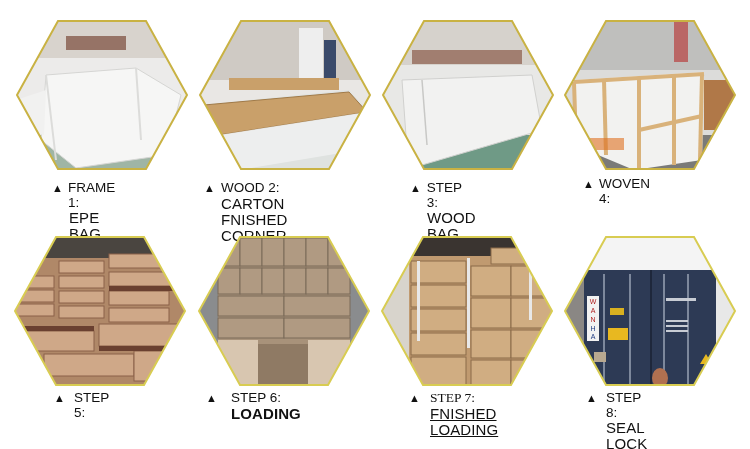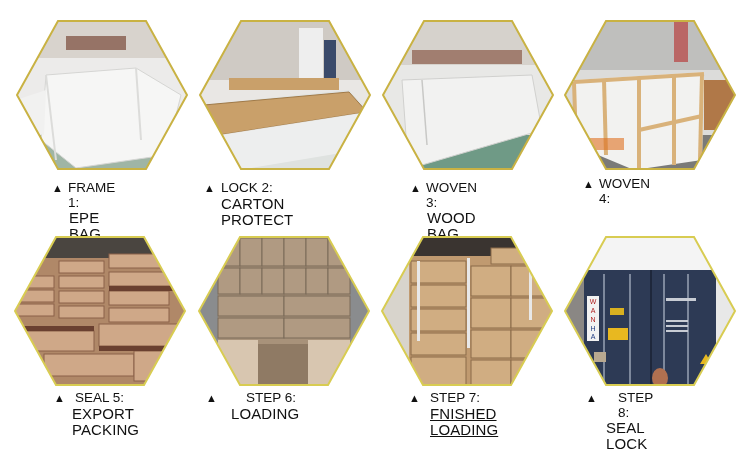--- a/index.html
+++ b/index.html
@@ -64,23 +64,24 @@
           <path d="M0,85 L150,70 L172,95 L172,150 L0,150 Z" fill="#dfe2e0"></path>
           <path d="M5,85 L150,72 L168,92 L20,115 Z" fill="#c9a06a" stroke="#a07a48"></path>
           <path d="M20,115 L168,92 L160,130 L40,150 Z" fill="#eef0ef" opacity="0.9"></path>
         </g>
         <polygon points="42,1 130,1 171,75 130,149 42,149 1,75" fill="none" stroke="#c9b243" stroke-width="2"></polygon>
       </svg>
     </div>
     <div class="caption" style="left:5px; top:160px;">
       <div class="step-line">
           <span class="tri">▲</span>
-          <span>LOCK 2:</span>
-        </div>
-      <div class="title">CARTON PROTECT</div>
+          <span>WOOD 2:</span>
+        </div>
+      <div class="title">CARTON FNISHED</div>
+      <div class="title">CORNER</div>
     </div>
   </div>
 
   <div class="step" style="left:382px; top:20px;">
     <div class="hex">
       <svg width="172" height="150" viewBox="0 0 172 150">
         <defs>
             <clipPath id="h3">
               <polygon points="42,1 130,1 171,75 130,149 42,149 1,75"></polygon>
             </clipPath>
@@ -92,21 +93,21 @@
           <rect x="0" y="115" width="172" height="35" fill="#6f9a86"></rect>
           <path d="M20,60 L150,55 L160,110 L40,145 L25,130 Z" fill="#f2f2f1" stroke="#d0d0ce"></path>
           <path d="M40,60 L45,125" stroke="#c8c8c6" stroke-width="1.5"></path>
         </g>
         <polygon points="42,1 130,1 171,75 130,149 42,149 1,75" fill="none" stroke="#c9b243" stroke-width="2"></polygon>
       </svg>
     </div>
     <div class="caption" style="left:28px; top:160px;">
       <div class="step-line">
           <span class="tri">▲</span>
-          <span>WOVEN 3:</span>
+          <span>STEP 3:</span>
         </div>
       <div class="title">WOOD BAG</div>
     </div>
   </div>
 
   <div class="step" style="left:564px; top:20px;">
     <div class="hex">
       <svg width="172" height="150" viewBox="0 0 172 150">
         <defs>
             <clipPath id="h4">
@@ -175,23 +176,22 @@
               <rect x="10" y="90" width="70" height="5"></rect>
               <rect x="85" y="110" width="80" height="5"></rect>
           </g>
         </g>
         <polygon points="42,1 130,1 171,75 130,149 42,149 1,75" fill="none" stroke="#d8cc52" stroke-width="2"></polygon>
       </svg>
     </div>
     <div class="caption" style="left:40px; top:154px;">
       <div class="step-line">
           <span class="tri">▲</span>
-          <span style="margin-left:4px;">SEAL 5:</span>
-        </div>
-      <div class="title" style="padding-left:18px;">EXPORT PACKING</div>
+          <span style="margin-left:4px;">STEP 5:</span>
+        </div>
     </div>
   </div>
 
   <div class="step" style="left:198px; top:236px;">
     <div class="hex">
       <svg width="172" height="150" viewBox="0 0 172 150">
         <defs>
             <clipPath id="h6">
               <polygon points="42,1 130,1 171,75 130,149 42,149 1,75"></polygon>
             </clipPath>
@@ -221,23 +221,23 @@
           <rect x="20" y="104" width="40" height="46" fill="#d8c6b0"></rect>
           <rect x="110" y="104" width="42" height="46" fill="#d8c6b0"></rect>
           <rect x="60" y="108" width="50" height="42" fill="#8f7a64"></rect>
         </g>
         <polygon points="42,1 130,1 171,75 130,149 42,149 1,75" fill="none" stroke="#d8cc52" stroke-width="2"></polygon>
       </svg>
     </div>
     <div class="caption" style="left:8px; top:154px;">
       <div class="step-line">
           <span class="tri">▲</span>
-          <span style="margin-left:23px;">STEP 6:</span>
-        </div>
-      <div class="title" style="padding-left:25px;">LOADING</div>
+          <span style="margin-left:8px;">STEP 6:</span>
+        </div>
+      <div class="title" style="padding-left:25px;font-weight:bold;">LOADING</div>
     </div>
   </div>
 
   <div class="step" style="left:381px; top:236px;">
     <div class="hex">
       <svg width="172" height="150" viewBox="0 0 172 150">
         <defs>
             <clipPath id="h7">
               <polygon points="42,1 130,1 171,75 130,149 42,149 1,75"></polygon>
             </clipPath>
@@ -265,21 +265,21 @@
           <rect x="36" y="25" width="3" height="80" fill="#e8e8e8"></rect>
           <rect x="86" y="22" width="3" height="90" fill="#e8e8e8"></rect>
           <rect x="148" y="24" width="3" height="60" fill="#e8e8e8"></rect>
         </g>
         <polygon points="42,1 130,1 171,75 130,149 42,149 1,75" fill="none" stroke="#d8cc52" stroke-width="2"></polygon>
       </svg>
     </div>
     <div class="caption" style="left:28px; top:154px;">
       <div class="step-line">
           <span class="tri">▲</span>
-          <span style="margin-left:4px;">STEP 7:</span>
+          <span style="margin-left:4px;font-family:Liberation Serif, serif;">STEP 7:</span>
         </div>
       <div class="title" style="padding-left:21px;text-decoration:underline;">FNISHED LOADING</div>
     </div>
   </div>
 
   <div class="step" style="left:564px; top:236px;">
     <div class="hex">
       <svg width="172" height="150" viewBox="0 0 172 150">
         <defs>
             <clipPath id="h8">
@@ -315,19 +315,19 @@
               <rect x="102" y="94" width="22" height="2"></rect>
             </g>
           <ellipse cx="96" cy="142" rx="8" ry="10" fill="#b07050"></ellipse>
         </g>
         <polygon points="42,1 130,1 171,75 130,149 42,149 1,75" fill="none" stroke="#d8cc52" stroke-width="2"></polygon>
       </svg>
     </div>
     <div class="caption" style="left:22px; top:154px;">
       <div class="step-line">
           <span class="tri">▲</span>
-          <span style="margin-left:16px;">STEP 8:</span>
+          <span style="margin-left:4px;">STEP 8:</span>
         </div>
       <div class="title" style="padding-left:20px;">SEAL LOCK</div>
     </div>
   </div>
 
 </div>
 
 </body></html>

